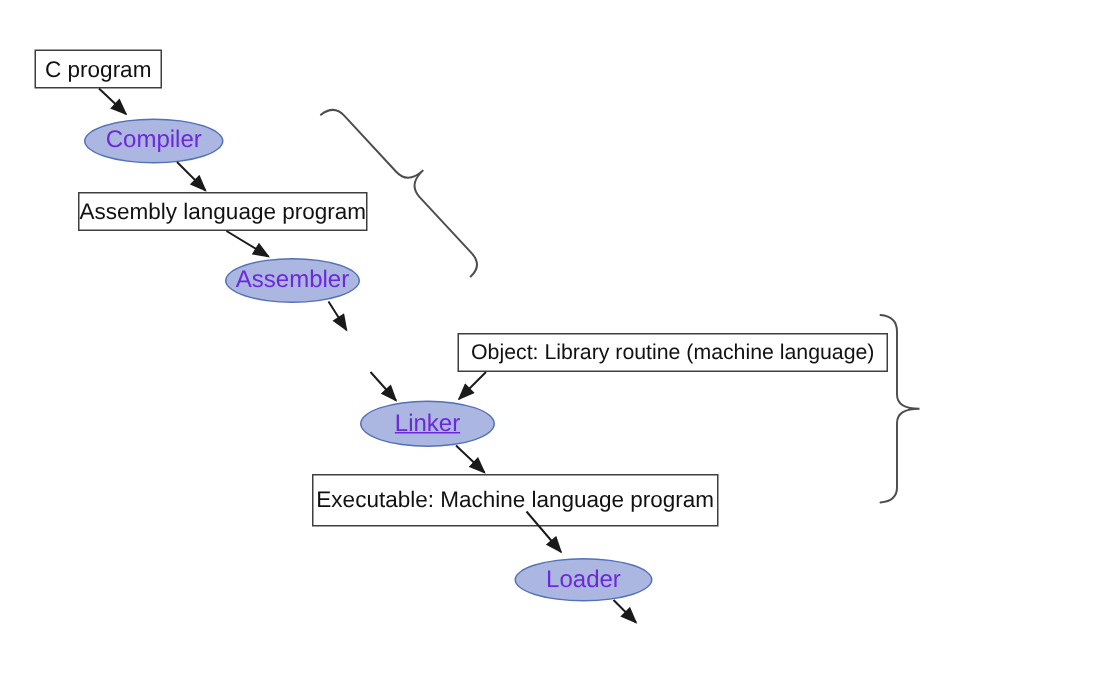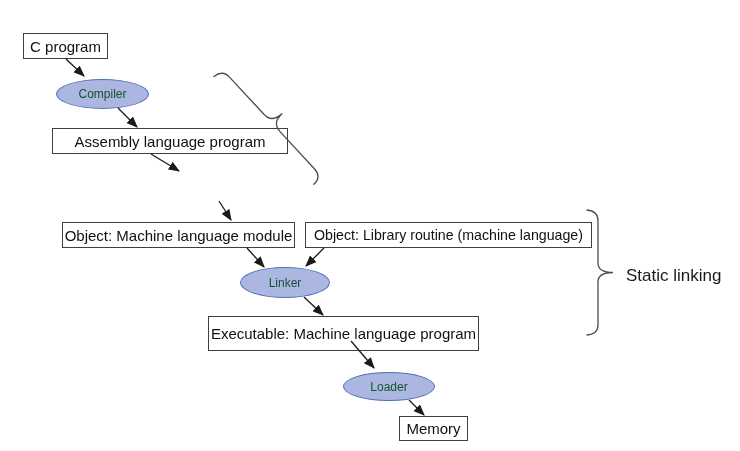--- a/index.html
+++ b/index.html
@@ -10,60 +10,58 @@
   .box{
     position:absolute;box-sizing:border-box;background:#ffffff;
     border:1.4px solid #3f3f3f;display:flex;align-items:center;justify-content:center;
     font-size:15px;color:#111111;white-space:nowrap;z-index:2;
   }
   .box.tight{font-size:14.2px;}
   .ellipse{
     position:absolute;box-sizing:border-box;border-radius:50%;
     background:#abb6e1;border:1.6px solid #5171b8;
     display:flex;align-items:center;justify-content:center;
-    font-size:12px;color:#14532d;white-space:nowrap;z-index:2;
+    font-size:16px;color:#6d28d9;white-space:nowrap;z-index:2;
   }
   .note{
     position:absolute;font-size:17px;line-height:21px;color:#1a1a1a;
     white-space:nowrap;z-index:2;
   }
   svg.overlay{position:absolute;left:0;top:0;z-index:3;pointer-events:none;}
   
   .b1{left:23px;top:33px;width:85px;height:26px;}
-  .b2{left:52px;top:128px;width:236px;height:26px;}
+  .b2{left:52px;top:128px;width:193px;height:26px;}
   .b3{left:62px;top:222px;width:233px;height:26px;}
   .b4{left:305px;top:222px;width:287px;height:26px;}
   .b5{left:208px;top:316px;width:271px;height:35px;}
   .b6{left:399px;top:416px;width:69px;height:25px;}
   
   .e1{left:56px;top:79px;width:93px;height:30px;}
   .e2{left:150px;top:172px;width:90px;height:30px;}
-  .e3{left:240px;top:267px;width:90px;height:31px;}
+  .e3{left:240px;top:267px;width:90px;height:31px;text-decoration:underline;}
   .e4{left:343px;top:372px;width:92px;height:29px;}
   
   .a1{left:297px;top:90px;}
   .a2{left:626px;top:265px;}
 </style>
 </head>
 <body>
 
 <div class="canvas">
 
   <div class="box b1">C program</div>
   <div class="box b2">Assembly language program</div>
-  <div class="box b3">Object: Machine language module</div>
   <div class="box b4 tight">Object: Library routine (machine language)</div>
   <div class="box b5">Executable: Machine language program</div>
-  <div class="box b6">Memory</div>
 
   <div class="ellipse e1">Compiler</div>
+  <div class="ellipse e2">Assembler</div>
   <div class="ellipse e3">Linker</div>
   <div class="ellipse e4">Loader</div>
 
-  <div class="note a2">Static linking</div>
 
   <svg class="overlay" width="740" height="451" viewBox="0 0 740 451">
     <defs>
       <marker id="ah" viewBox="0 0 10 8" refX="9" refY="4" markerWidth="9" markerHeight="7" orient="auto-start-reverse">
         <path d="M0,0 L10,4 L0,8 Z" fill="#1a1a1a"></path>
       </marker>
     </defs>
 
     <g stroke="#1a1a1a" stroke-width="1.3">
       <line x1="66" y1="59" x2="84" y2="76" marker-end="url(#ah)"></line>

